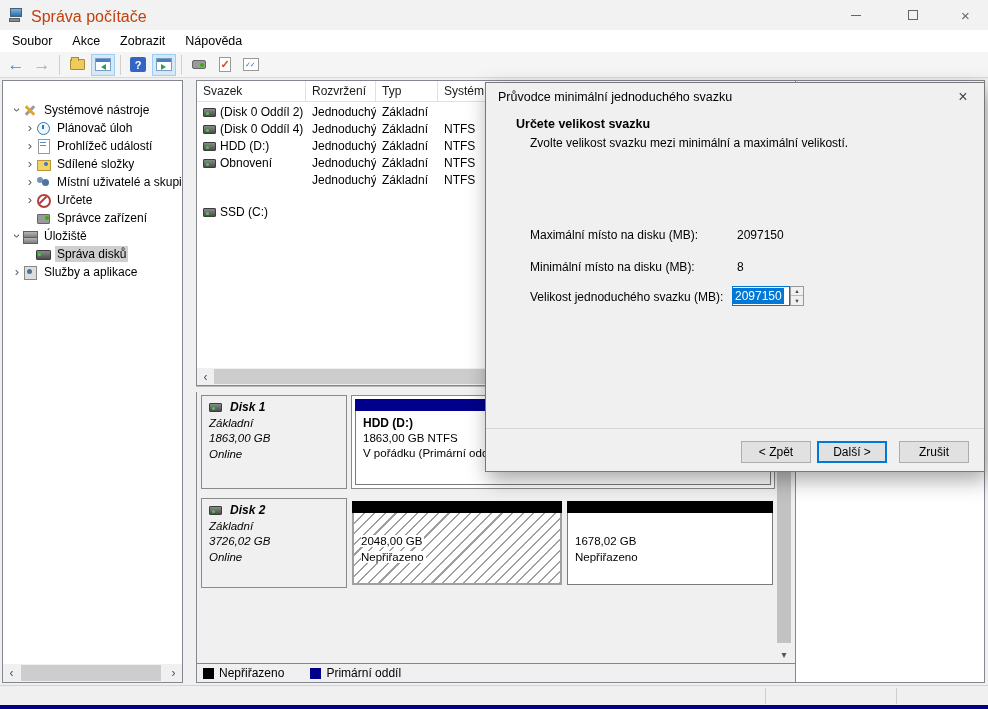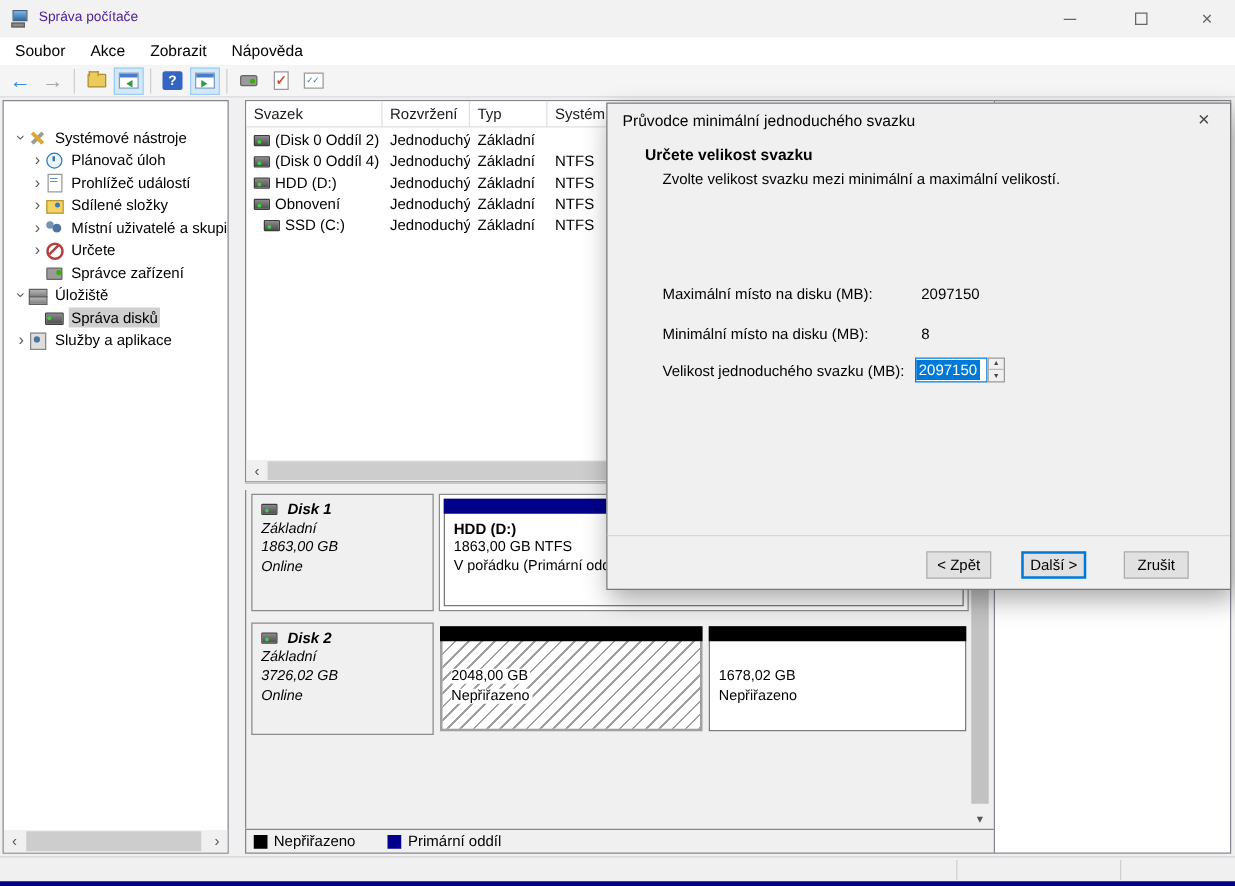--- a/index.html
+++ b/index.html
@@ -3,21 +3,21 @@
 <meta charset="utf-8">
 <style>
   html,body{margin:0;padding:0;background:#dcdcdc;}
   *{box-sizing:border-box;}
   body{font-family:"Liberation Sans", sans-serif; font-size:12px; color:#000;}
   .window{position:relative;width:988px;height:709px;background:#f0f0f0;outline:1px solid #9a9a9a;overflow:hidden;}
   .abs{position:absolute;}
 
   
   .titlebar{left:0;top:0;width:988px;height:30px;background:#f2f2f2;}
-  .title-text{left:31px;top:8px;color:#4c1d95;font-size:11px;}
+  .title-text{left:31px;top:8px;color:#c2410c;font-size:16px;}
   .win-ctrl{top:0;width:45px;height:30px;display:flex;align-items:center;justify-content:center;color:#666;}
   .min-bar{width:10px;height:1px;background:#666;}
   .max-box{width:10px;height:10px;border:1px solid #666;}
   .close-x{font-size:15px;line-height:1;}
 
   
   .ic-app{left:8px;top:7px;width:16px;height:16px;}
   .ic-app .scr{position:absolute;left:2px;top:1px;width:12px;height:9px;background:linear-gradient(#7db4e0,#2d6da8);border:1px solid #44607c;}
   .ic-app .base{position:absolute;left:1px;top:11px;width:11px;height:4px;background:#8a8a8a;border:1px solid #5f5f5f;}
 
@@ -138,21 +138,21 @@
   .dlg-sub{position:absolute;left:44px;top:53px;font-size:12px;}
   .dlg-label{position:absolute;left:44px;font-size:12px;}
   .dlg-value{position:absolute;left:251px;font-size:12px;}
   .size-input{position:absolute;left:246px;top:203px;width:58px;height:20px;background:#fff;border:1px solid #0078d7;display:flex;align-items:center;}
   .size-input .sel{background:#0078d7;color:#fff;padding:1px 2px;font-size:12px;}
   .spinner{position:absolute;left:304px;top:203px;width:14px;height:20px;border:1px solid #999;background:#f0f0f0;}
   .spin-btn{position:absolute;left:0;width:12px;height:9px;display:flex;align-items:center;justify-content:center;font-size:5.5px;color:#444;}
   .spin-up{top:0;border-bottom:1px solid #bbb;}
   .spin-down{top:9px;}
   .dlg-sepline{position:absolute;left:0;top:345px;width:498px;height:1px;background:#d6d6d6;}
-  .btn{position:absolute;top:358px;width:52px;height:22px;background:#e1e1e1;border:1px solid #adadad;font-size:12px;text-align:center;line-height:20px;}
+  .btn{position:absolute;top:358px;width:70px;height:22px;background:#e1e1e1;border:1px solid #adadad;font-size:12px;text-align:center;line-height:20px;}
   .btn.default{border:2px solid #0078d7;line-height:18px;}
 </style>
 </head>
 <body>
 
 <div class="window">
 
   <div class="abs titlebar">
     <span class="abs ic-app">
         <span class="scr"></span>
@@ -293,21 +293,21 @@
       <span class="lv-cell" style="left:179px;width:62px;">Základní</span>
       <span class="lv-cell" style="left:241px;width:361px;">NTFS</span>
     </div>
     <div class="lv-row" style="top:74px;">
       <span class="lv-cell" style="left:0;width:109px;"><span class="vol-ic"></span><span>Obnovení</span></span>
       <span class="lv-cell" style="left:109px;width:70px;">Jednoduchý</span>
       <span class="lv-cell" style="left:179px;width:62px;">Základní</span>
       <span class="lv-cell" style="left:241px;width:361px;">NTFS</span>
     </div>
     <div class="lv-row" style="top:91px;">
-      <span class="lv-cell" style="left:8px;width:109px;"><span class="vol-ic"></span><span>SSD (C:)</span></span>
+      <span class="lv-cell" style="left:0;width:109px;margin-top:32px;"><span class="vol-ic"></span><span>SSD (C:)</span></span>
       <span class="lv-cell" style="left:109px;width:70px;">Jednoduchý</span>
       <span class="lv-cell" style="left:179px;width:62px;">Základní</span>
       <span class="lv-cell" style="left:241px;width:361px;">NTFS</span>
     </div>
     <div class="lv-hscroll">
       <span class="sb-btn" style="left:0;height:17px;">‹</span>
       <span class="sb-thumb-h" style="left:17px;width:420px;height:15px;"></span>
     </div>
   </div>
 

